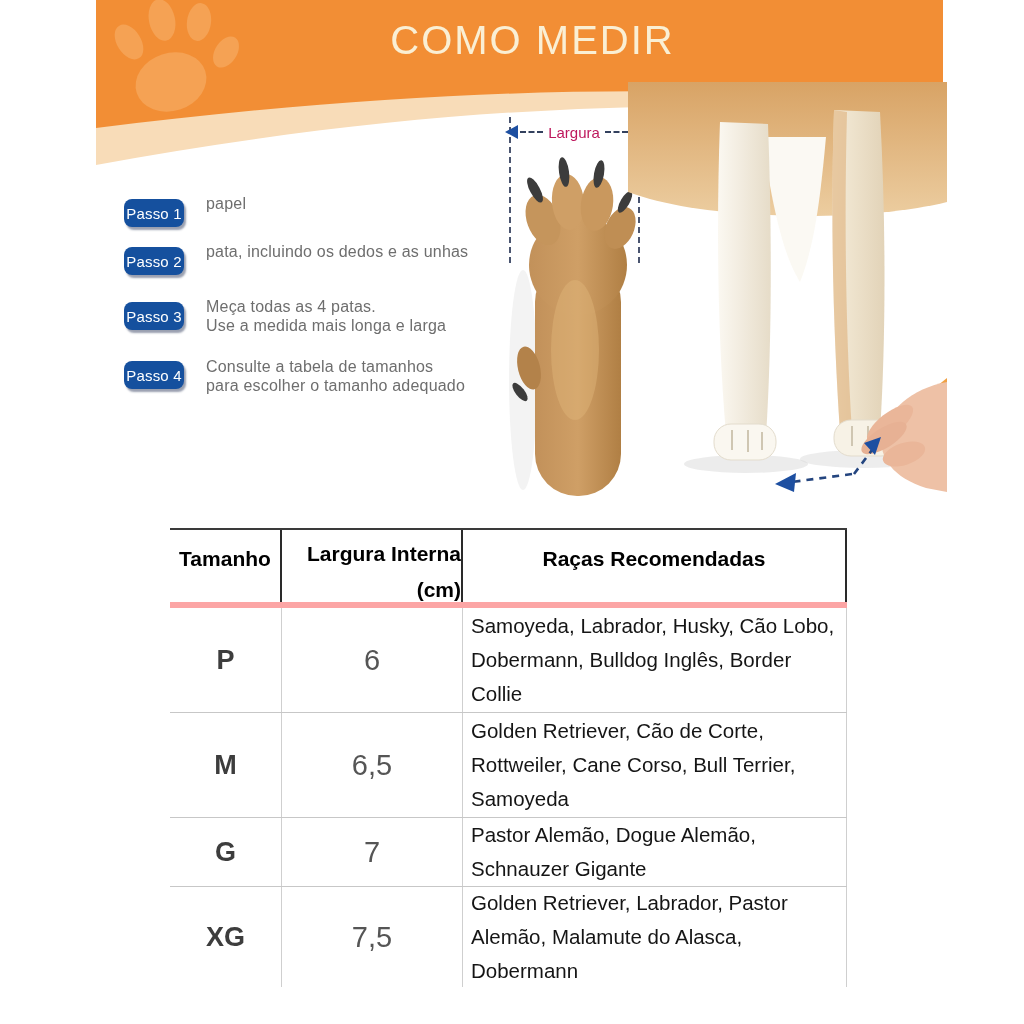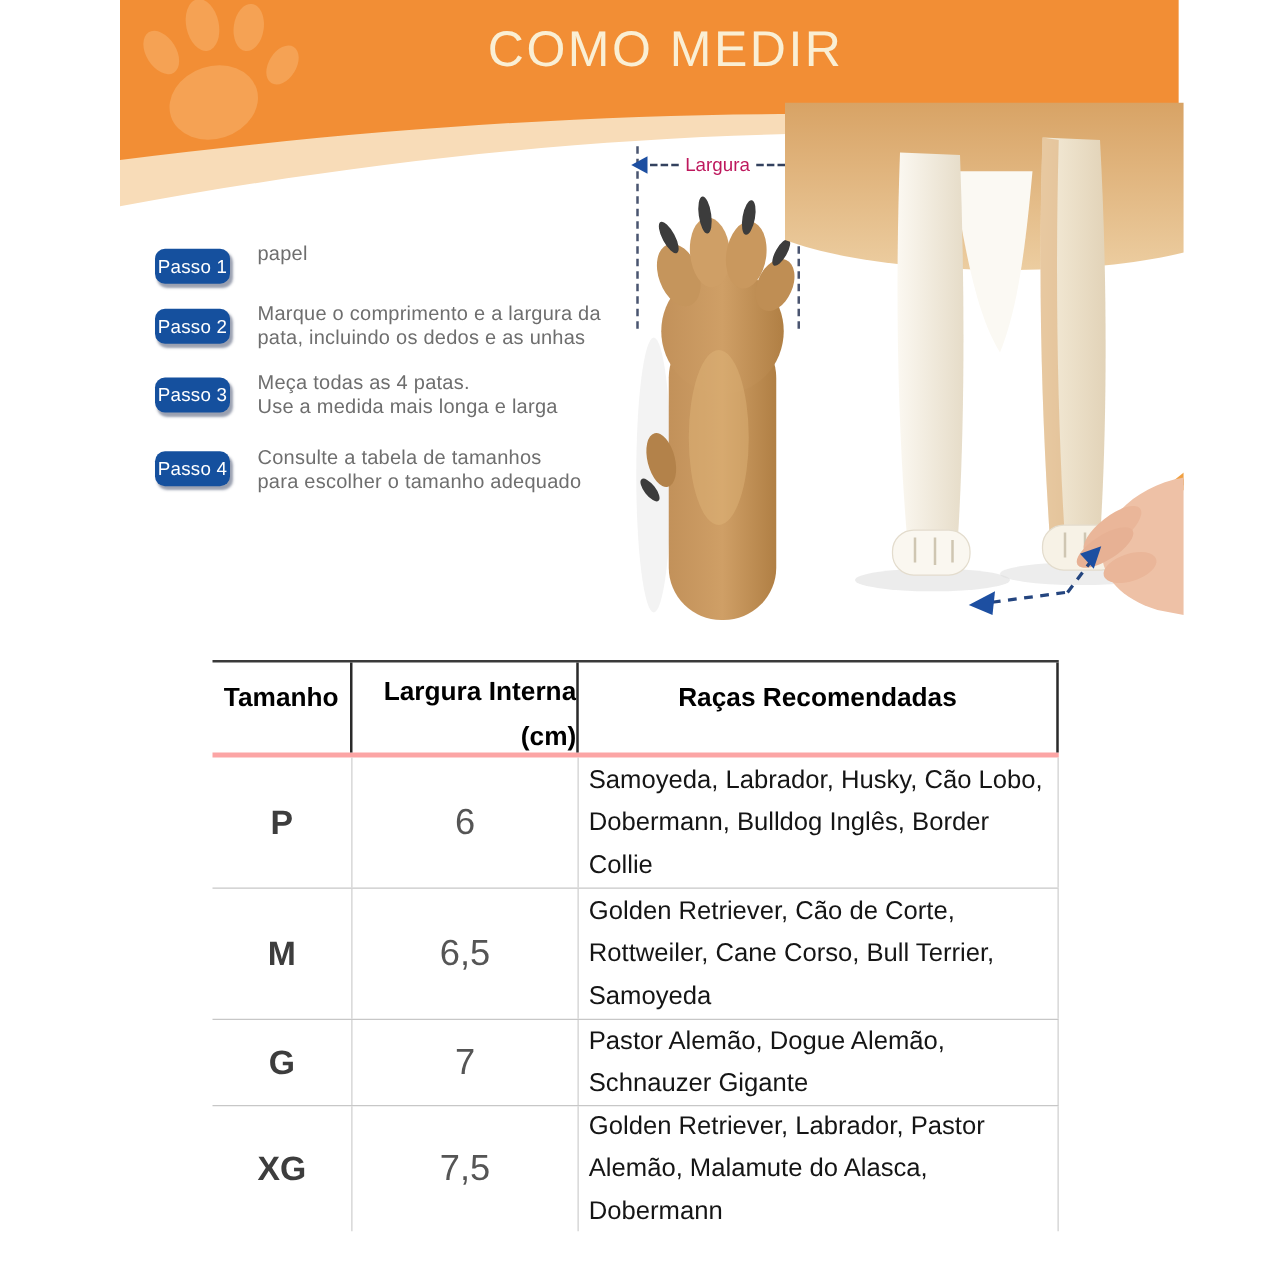--- a/index.html
+++ b/index.html
@@ -44,21 +44,21 @@
   .width-label { font-size:15px; color:#be185d; white-space:nowrap; padding:0 3px; }
   .paw-art { position:absolute; left:495px; top:140px; }
   .dog-art { position:absolute; left:628px; top:82px; }
   
   .size-table {
     position:absolute; left:170px; top:528px; width:677px;
     border-top:2px solid #3a3a3a;
   }
   .t-row { display:grid; grid-template-columns:112px 181px 384px; border-bottom:1px solid #c7c7c7; }
   .t-row > div { box-sizing:border-box; overflow:hidden; }
-  .t-head { height:72px; border-bottom:4px solid #fca5a5; }
+  .t-head { height:72px; border-bottom:6px solid #fca5a5; }
   .t-head > div { border-right:2px solid #2a2a2a; padding-top:11px; }
   .t-body > div { border-right:1px solid #cfcfcf; }
   .th { display:flex; justify-content:center; font-weight:bold; font-size:21px; color:#000; line-height:36px; }
   .th-width { flex-direction:column; align-items:flex-end; }
   .r-p  { height:104px; }
   .r-m  { height:104px; }
   .r-g  { height:68px; }
   .r-xg { height:100px; border-bottom:none; }
   .td-size {
     display:flex; align-items:center; justify-content:center;
@@ -93,21 +93,20 @@
     <div class="page-title">COMO MEDIR</div>
   </div>
 
   <div>
     <div class="step-badge sb1">Passo 1</div>
     <div class="step-text st1">
       <span>papel</span>
     </div>
     <div class="step-badge sb2">Passo 2</div>
     <div class="step-text st2">
-      <span>Marque o comprimento e a largura da</span>
       <span>pata, incluindo os dedos e as unhas</span>
     </div>
     <div class="step-badge sb3">Passo 3</div>
     <div class="step-text st3">
       <span>Meça todas as 4 patas.</span>
       <span>Use a medida mais longa e larga</span>
     </div>
     <div class="step-badge sb4">Passo 4</div>
     <div class="step-text st4">
       <span>Consulte a tabela de tamanhos</span>

